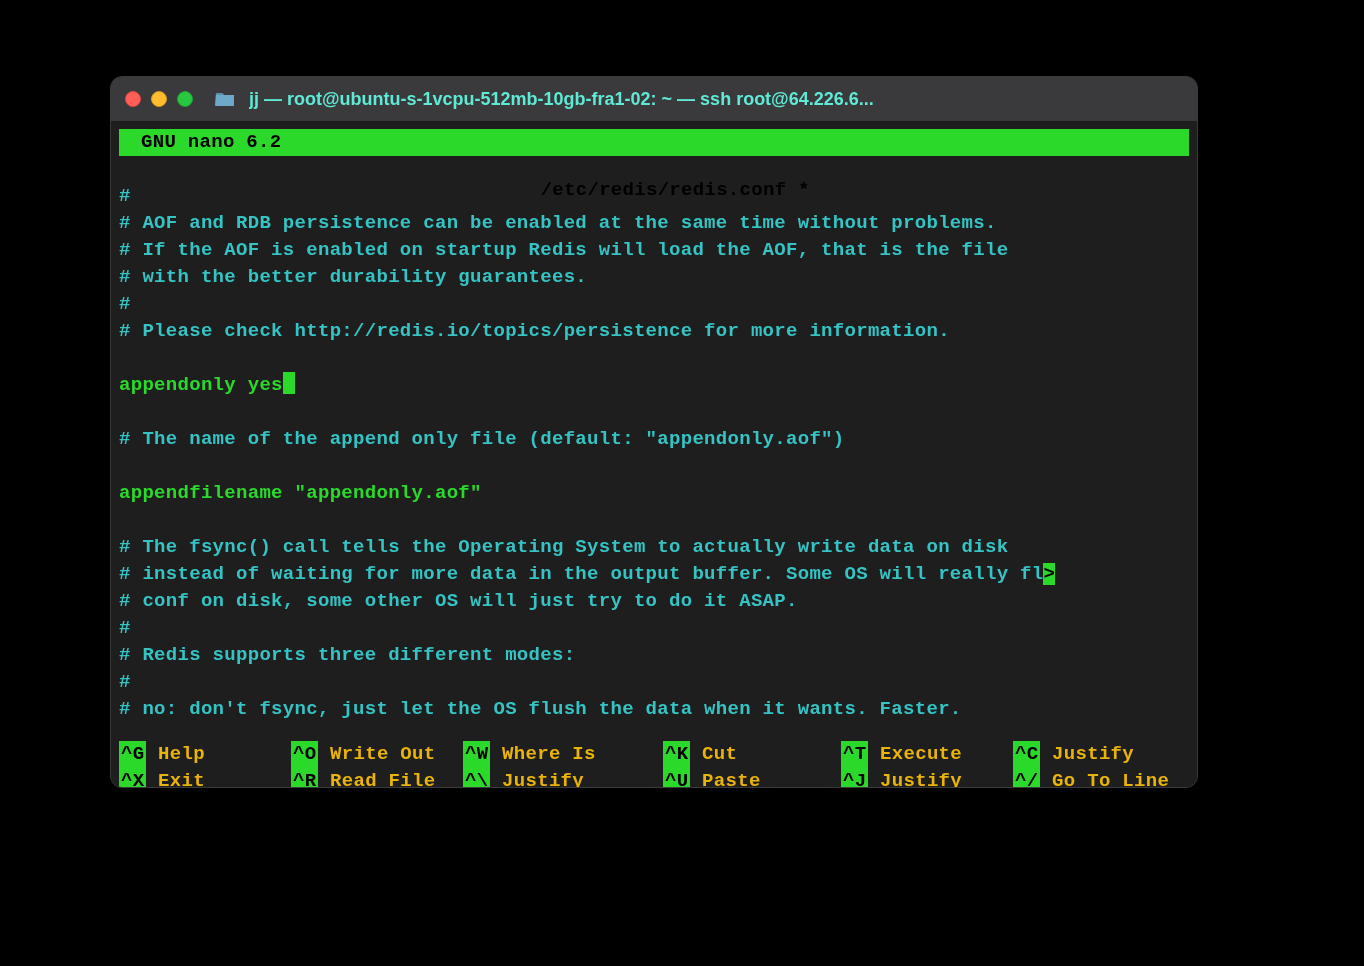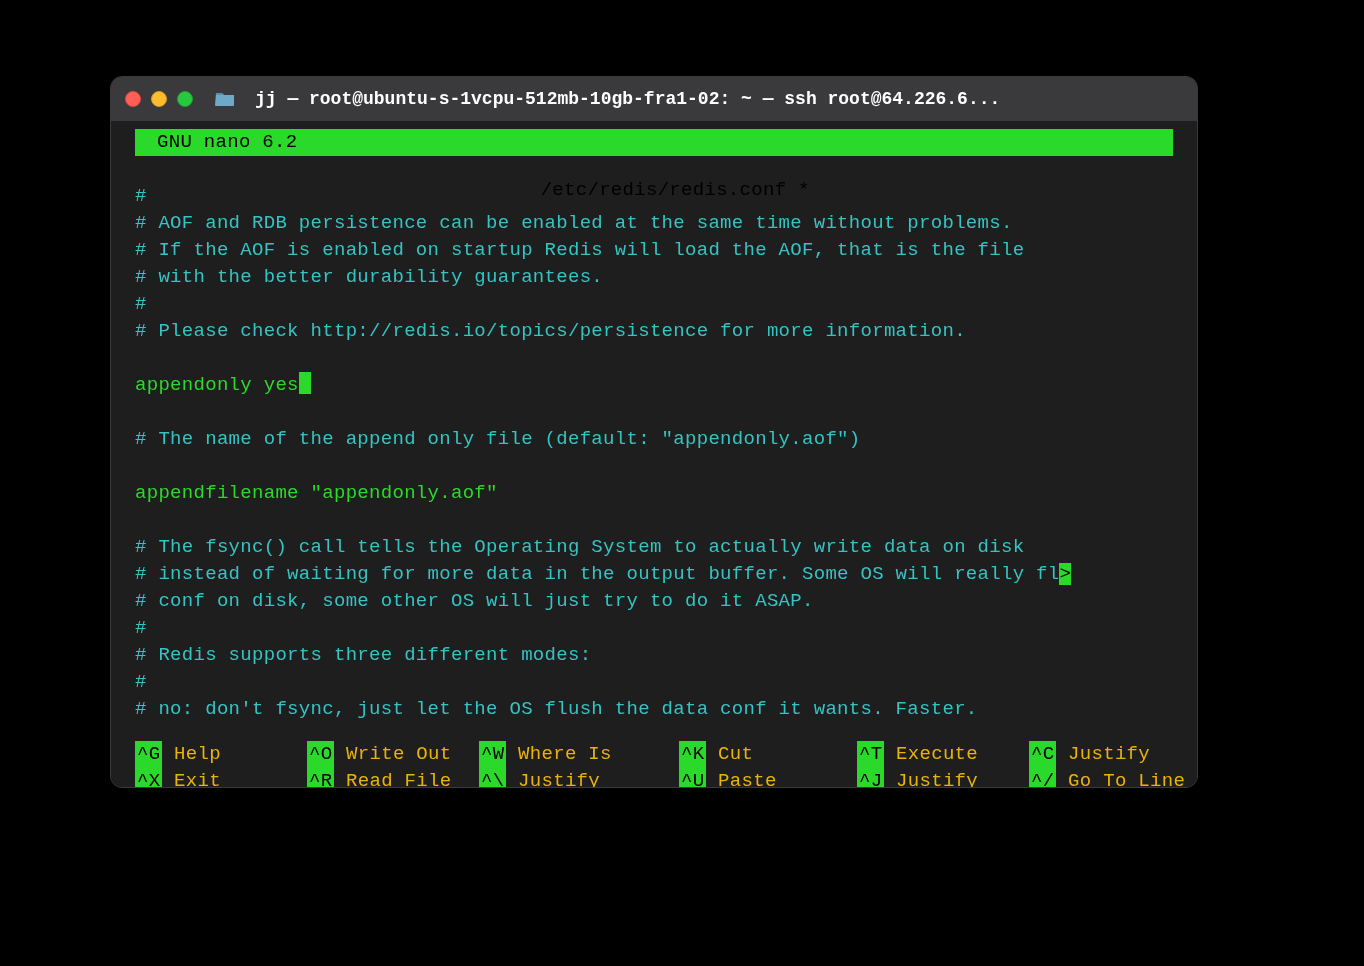--- a/index.html
+++ b/index.html
@@ -44,36 +44,37 @@
   .tl-close   { background: #ff5f57; border: 1px solid #e1483f; }
   .tl-min     { background: #febc2e; border: 1px solid #d89e22; }
   .tl-max     { background: #28c840; border: 1px solid #1fa32f; }
   .folder-icon {
     margin-left: 12px;
     width: 20px;
     height: 16px;
     display: inline-block;
   }
   .title-text {
-    color: #ffffff;
-    font-family: Liberation Mono, monospace;
+    color: #5eead4;
+    font-family: Liberation Sans, sans-serif;
     font-weight: 600;
     font-size: 18px;
     white-space: nowrap;
     overflow: hidden;
     text-overflow: ellipsis;
     flex: 1;
-    margin-left: 10px;
+    margin-left: 4px;
   }
   .terminal {
-    padding: 8px 24px;
+    padding: 8px 8px;
     font-size: 19px;
     line-height: 27px;
     letter-spacing: 0.3px;
     background: #1e1e1e;
+    font-weight: bold;
   }
   .nano-header {
     background: #2bd92b;
     color: #000;
     height: 27px;
     display: flex;
   }
   .nano-header .nh-left {
     padding-left: 22px;
     white-space: pre;
@@ -178,21 +179,21 @@
 <span># The name of the append only file (default: "appendonly.aof")</span>
 <span></span>
 <span class="active">appendfilename "appendonly.aof"</span>
 <span></span>
 <span># The fsync() call tells the Operating System to actually write data on disk</span>
 <span># instead of waiting for more data in the output buffer. Some OS will really fl</span><span class="cont-marker">&gt;</span>
 <span># conf on disk, some other OS will just try to do it ASAP.</span>
 <span>#</span>
 <span># Redis supports three different modes:</span>
 <span>#</span>
-<span># no: don't fsync, just let the OS flush the data conf it wants. Faster.</span></div>
+<span># no: don't fsync, just let the OS flush the data when it wants. Faster.</span></div>
 
     <div class="shortcut-rows">
       <div class="sc-row">
         <span class="sc-cell c1"><span class="sc-key">^G</span><span class="sc-label"> Help</span></span>
         <span class="sc-cell c2"><span class="sc-key">^O</span><span class="sc-label"> Write Out</span></span>
         <span class="sc-cell c3"><span class="sc-key">^W</span><span class="sc-label"> Where Is</span></span>
         <span class="sc-cell c4"><span class="sc-key">^K</span><span class="sc-label"> Cut</span></span>
         <span class="sc-cell c5"><span class="sc-key">^T</span><span class="sc-label"> Execute</span></span>
         <span class="sc-cell c6"><span class="sc-key">^C</span><span class="sc-label"> Justify</span></span>
       </div>

